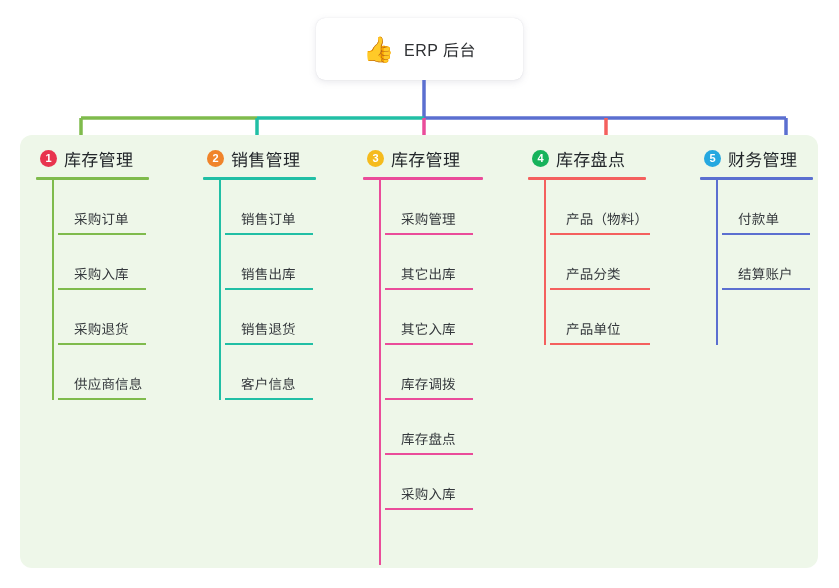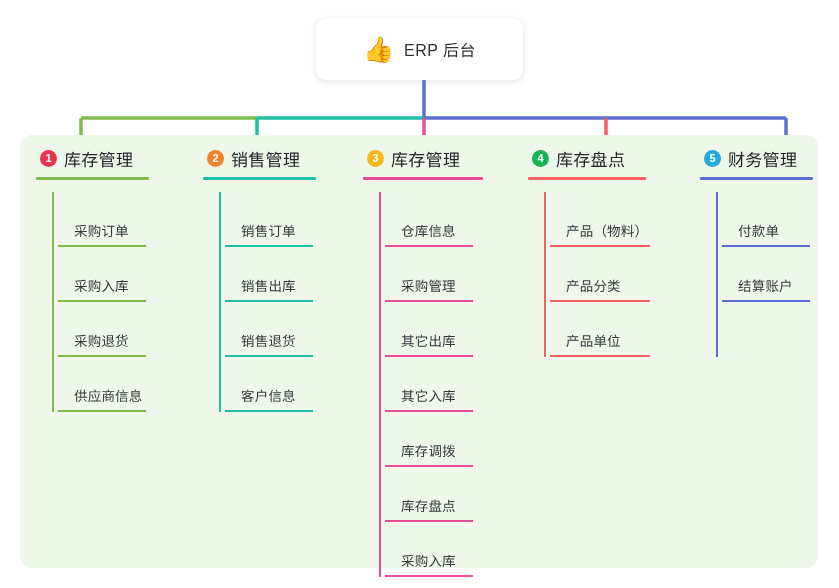--- a/index.html
+++ b/index.html
@@ -101,21 +101,21 @@
   }
   .col-rule {
     height: 3px;
     border-radius: 1px;
     margin-top: 6px;
   }
 
   
   .sub-list {
     position: relative;
-    margin-top: 12px;
+    margin-top: 0;
     padding-left: 22px;
     box-sizing: border-box;
   }
   .spine {
     position: absolute;
     left: 16px;
     top: 0;
     width: 2px;
   }
   .sub-item {
@@ -219,24 +219,20 @@
       </div>
       <div class="column" style="left: 363px;">
         <div class="col-head">
           <span class="badge" style="background: rgb(245, 187, 29);">3</span>
           <span class="col-title">库存管理</span>
         </div>
         <div class="col-rule" style="background: rgb(234, 76, 154); width: 120px;"></div>
         <div class="sub-list">
           <div class="spine" style="background: rgb(234, 76, 154); height: 385px;"></div>
           <div class="sub-item">
-            <span class="sub-label">仓库信息</span>
-            <div class="sub-rule" style="background: rgb(234, 76, 154); width: 88px;"></div>
-          </div>
-          <div class="sub-item">
             <span class="sub-label">采购管理</span>
             <div class="sub-rule" style="background: rgb(234, 76, 154); width: 88px;"></div>
           </div>
           <div class="sub-item">
             <span class="sub-label">其它出库</span>
             <div class="sub-rule" style="background: rgb(234, 76, 154); width: 88px;"></div>
           </div>
           <div class="sub-item">
             <span class="sub-label">其它入库</span>
             <div class="sub-rule" style="background: rgb(234, 76, 154); width: 88px;"></div>

